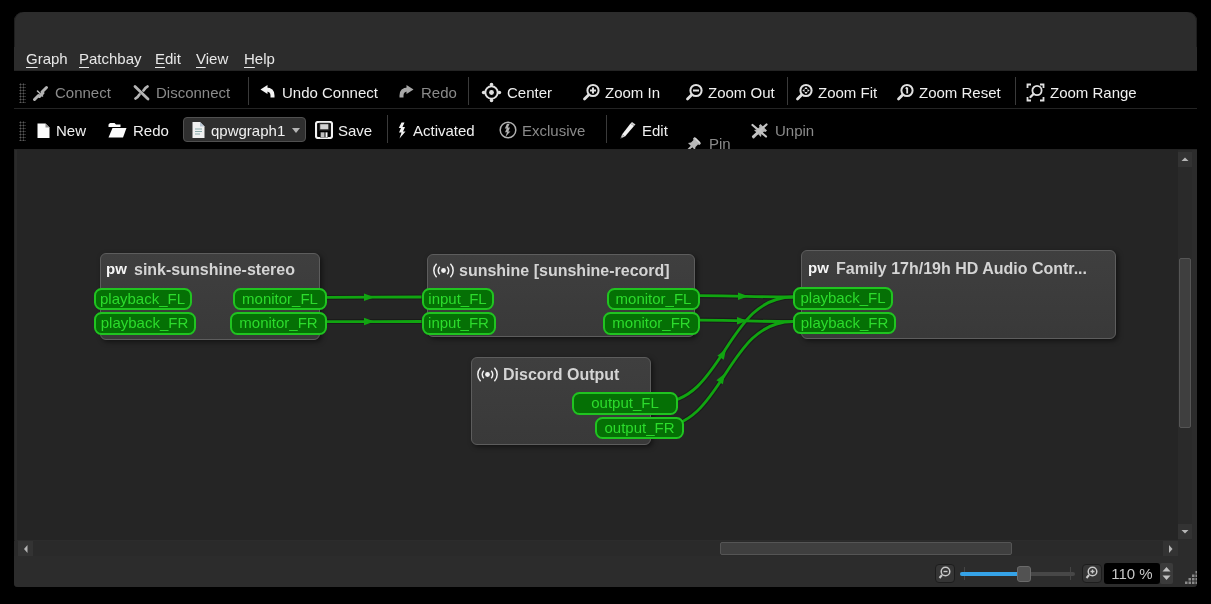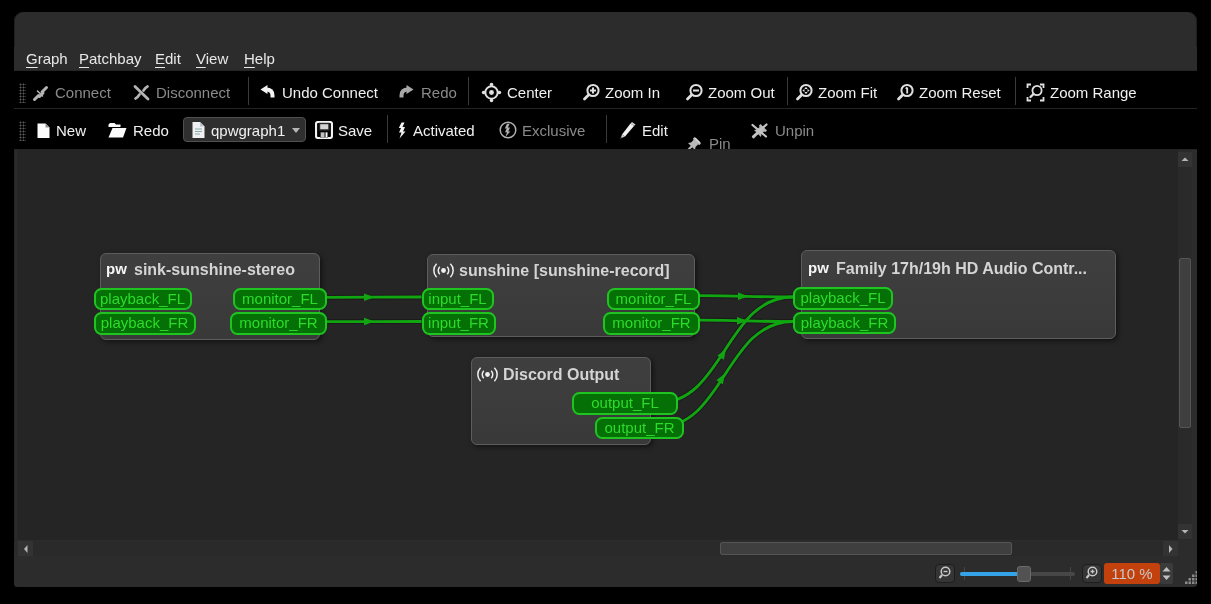--- a/index.html
+++ b/index.html
@@ -57,21 +57,21 @@
   background:#2a2a2a; }
 #hsb .sbtn { position:absolute; top:0; width:15px; height:16px; background:#333; }
 #hsb-handle { position:absolute; top:1px; height:13px; left:706px; width:292px;
   background:#3f3f3f; border:1px solid #555; border-radius:2px; }
 
 #statusbar { position:absolute; left:0; top:544px; width:100%; height:31px;
   background:#2c2c2c; }
 .zbtn { position:absolute; top:8px; width:20px; height:19px; background:#353535;
   border:1px solid #1d1d1d; border-radius:4px; }
 #spin { position:absolute; left:1090px; top:7px; width:56px; height:21px;
-  background:#c2410c; border-radius:3px; color:#c8c8c8; font-size:15px;
+  background:#000000; border-radius:3px; color:#c8c8c8; font-size:15px;
   text-align:center; line-height:21px; }
 #spinbtn { position:absolute; left:1146px; top:7px; width:13px; height:21px; }
 </style>
 </head>
 <body>
 <div id="win">
   <div id="menubar">
     <span style="left:12px"><u>G</u>raph</span>
     <span style="left:65px"><u>P</u>atchbay</span>
     <span style="left:141px"><u>E</u>dit</span>

